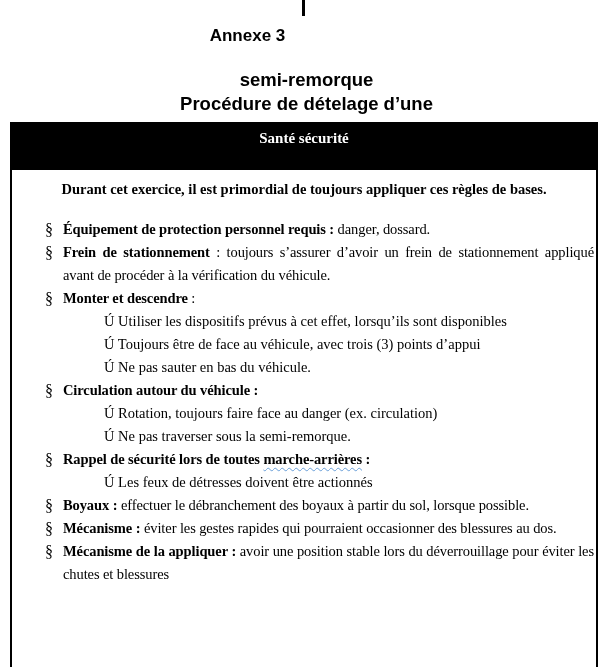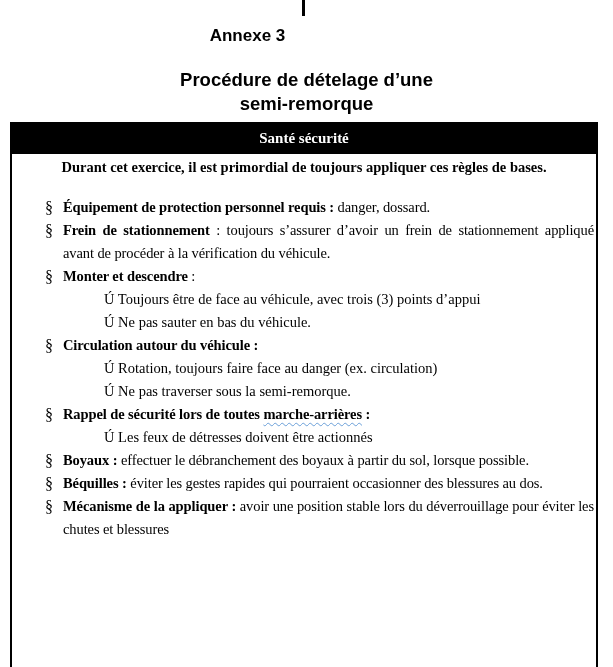--- a/index.html
+++ b/index.html
@@ -30,27 +30,27 @@
   }
   .safety-box {
     position: absolute; left: 10px; top: 122px;
     width: 588px; height: 545px;
     box-sizing: border-box;
     border-left: 2px solid var(--ink, #000);
     border-right: 2px solid var(--ink, #000);
     background: #fff;
   }
   .safety-box-header {
-    height: 32px; line-height: 32px;
+    height: 48px; line-height: 32px;
     background: var(--bar-bg, #000);
     color: var(--bar-fg, #fff);
     text-align: center;
     font-weight: bold; font-size: 15px;
   }
-  .safety-box-body { padding-top: 2px; }
+  .safety-box-body { padding-top: 8px; }
   .intro {
     text-align: center; font-weight: bold;
     font-size: 14.5px; line-height: 23px;
     white-space: nowrap;
   }
   .rules-list { margin-top: 17px; }
   .rule-text {
     position: relative;
     padding-left: 51px; padding-right: 2px;
     font-size: 14.5px; line-height: 23px;
@@ -77,54 +77,55 @@
 </style>
 </head>
 <body>
 
 <div class="page">
   <div class="connector-line"></div>
 
   <div class="annex-title">Annexe 3</div>
 
   <div class="doc-title">
+    <div>semi-remorque</div>
     <div>Procédure de dételage d’une</div>
-    <div>semi-remorque</div>
   </div>
 
   <div class="safety-box">
     <div class="safety-box-header">Santé sécurité</div>
     <div class="safety-box-body">
       <div class="intro">Durant cet exercice, il est primordial de toujours appliquer ces règles de bases.</div>
       <div class="rules-list" id="rules-list">
           <div class="rule-item">
             <div class="rule-text"><span class="marker">§</span><b>Équipement de protection personnel requis :</b><span> danger, dossard.</span></div>
           </div>
           <div class="rule-item">
             <div class="rule-text"><span class="marker">§</span><b>Frein de stationnement</b><span> : toujours s’assurer d’avoir un frein de stationnement appliqué avant de procéder à la vérification du véhicule.</span></div>
           </div>
           <div class="rule-item">
             <div class="rule-text"><span class="marker">§</span><b>Monter et descendre</b><span> :</span></div>
+            <div class="bullet"><span class="bullet-marker">Ú</span> Utiliser les dispositifs prévus à cet effet, lorsqu’ils sont disponibles</div>
             <div class="bullet"><span class="bullet-marker">Ú</span> Toujours être de face au véhicule, avec trois (3) points d’appui</div>
             <div class="bullet"><span class="bullet-marker">Ú</span> Ne pas sauter en bas du véhicule.</div>
           </div>
           <div class="rule-item">
             <div class="rule-text"><span class="marker">§</span><b>Circulation autour du véhicule :</b></div>
             <div class="bullet"><span class="bullet-marker">Ú</span> Rotation, toujours faire face au danger (ex. circulation)</div>
             <div class="bullet"><span class="bullet-marker">Ú</span> Ne pas traverser sous la semi-remorque.</div>
           </div>
           <div class="rule-item">
             <div class="rule-text"><span class="marker">§</span><b>Rappel de sécurité lors de toutes </b><b class="squiggle">marche-arrières</b><b> :</b></div>
             <div class="bullet"><span class="bullet-marker">Ú</span> Les feux de détresses doivent être actionnés</div>
           </div>
           <div class="rule-item">
             <div class="rule-text"><span class="marker">§</span><b>Boyaux :</b><span> effectuer le débranchement des boyaux à partir du sol, lorsque possible.</span></div>
           </div>
           <div class="rule-item">
-            <div class="rule-text"><span class="marker">§</span><b>Béquilles :</b><span> éviter les gestes rapides qui pourraient occasionner des blessures au dos.</span></div>
+            <div class="rule-text"><span class="marker">§</span><b>Mécanisme :</b><span> éviter les gestes rapides qui pourraient occasionner des blessures au dos.</span></div>
           </div>
           <div class="rule-item">
             <div class="rule-text"><span class="marker">§</span><b>Mécanisme de la appliquer :</b><span> avoir une position stable lors du déverrouillage pour éviter les chutes et blessures</span></div>
           </div>
         </div>
     </div>
   </div>
 </div>
 
 </body></html>

